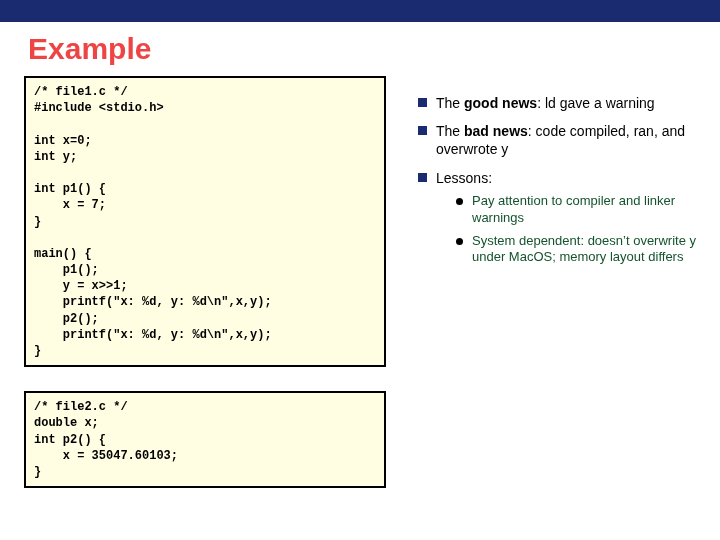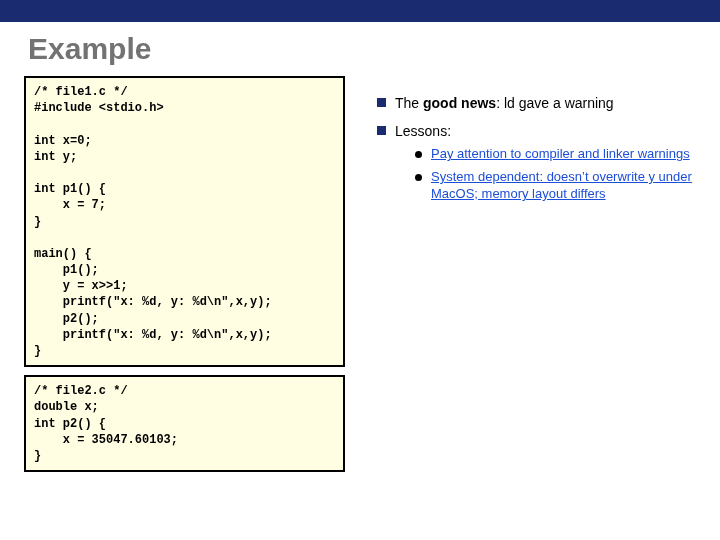--- a/index.html
+++ b/index.html
@@ -11,34 +11,34 @@
     overflow: hidden;
   }
   .topbar {
     width: 100%;
     height: 22px;
     background: #1b2b6f;
   }
   .title {
     font-size: 30px;
     font-weight: bold;
-    color: #737373;
+    color: #ef4444;
     padding: 10px 0 10px 28px;
   }
   .content {
     display: flex;
     flex-direction: row;
     padding: 0 18px 0 24px;
     gap: 18px;
   }
   .left-col {
-    width: 321px;
+    width: 362px;
     display: flex;
     flex-direction: column;
-    gap: 8px;
+    gap: 24px;
   }
   .right-col {
     flex: 1;
     display: flex;
     flex-direction: column;
   }
   .codebox {
     border: 2px solid #000;
     background: #fffde2;
     padding: 6px 8px;
@@ -91,24 +91,23 @@
   }
   ul.sub {
     list-style: none;
     padding-left: 20px;
     margin-top: 6px;
   }
   ul.sub > li {
     position: relative;
     padding-left: 16px;
     font-size: 13px;
-    color: #1d4ed8;
+    color: #14532d;
     margin-bottom: 6px;
     line-height: 1.3;
-    text-decoration: underline;
   }
   ul.sub > li::before {
     content: "";
     position: absolute;
     left: 0;
     top: 5px;
     width: 7px;
     height: 7px;
     background: #000;
     border-radius: 50%;
@@ -149,20 +148,23 @@
 }</div>
   </div>
 
   <div class="right-col">
 
     <ul class="bullets">
       <li>
         <span>The </span><span class="b">good news</span><span>: ld gave a warning</span>
       </li>
       <li>
+        <span>The </span><span class="b">bad news</span><span>: code compiled, ran, and overwrote y</span>
+      </li>
+      <li>
         <span>Lessons:</span>
         <ul class="sub">
           <li>Pay attention to compiler and linker warnings</li>
           <li>System dependent: doesn’t overwrite y under MacOS; memory layout differs</li>
         </ul>
       </li>
     </ul>
   </div>
 
 </div>

